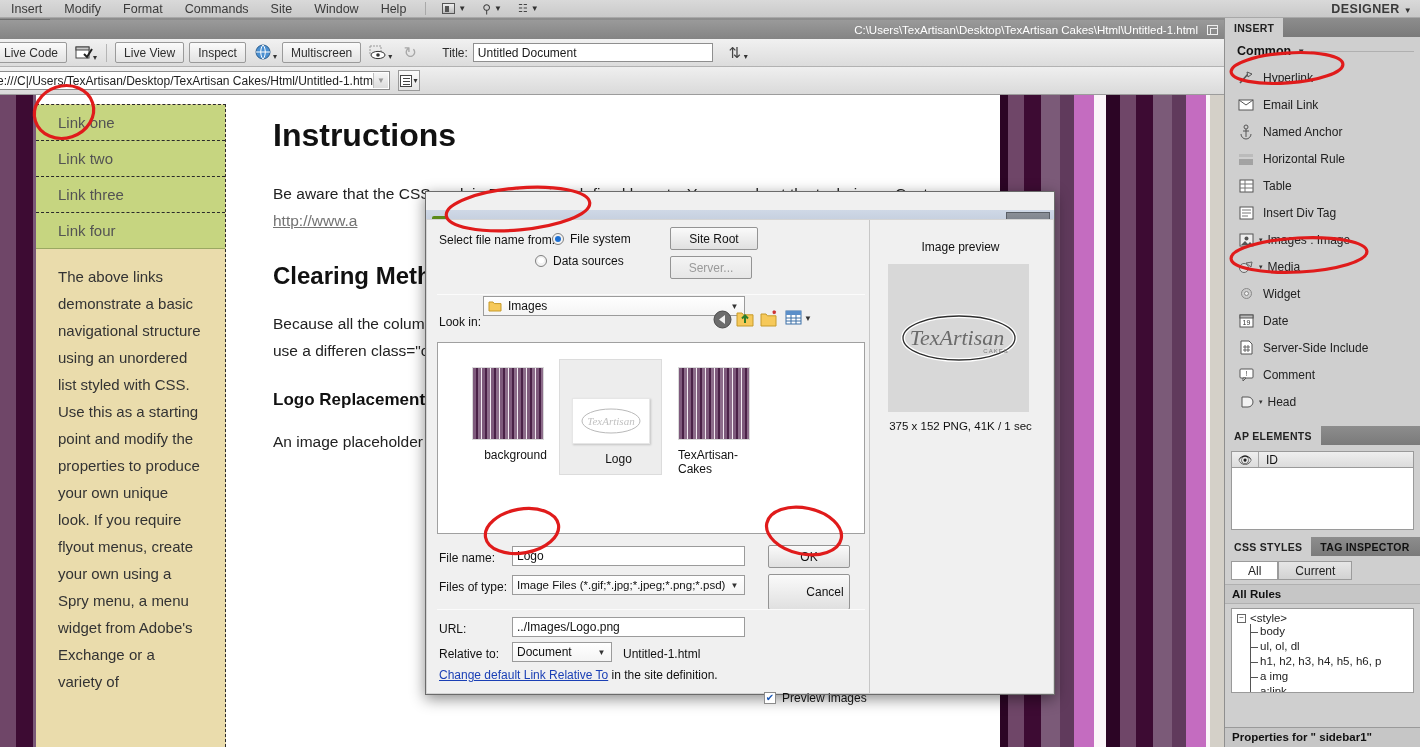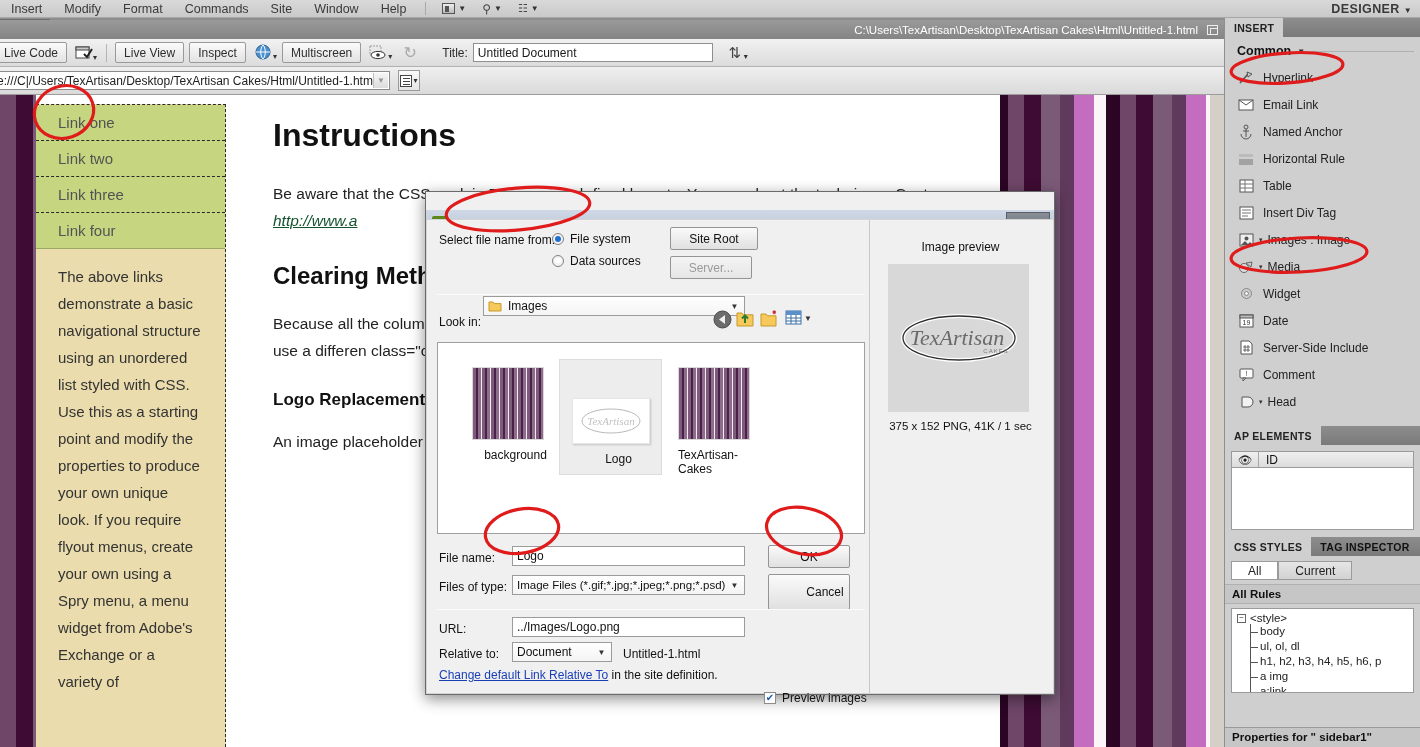--- a/index.html
+++ b/index.html
@@ -155,21 +155,21 @@
     margin: 14px 22px 0 22px; font-size: 15px; color: #333; line-height: 27px;
   }
   .content {
     position: absolute; left: 191px; top: 0; right: 0; bottom: 0;
     padding: 22px 28px 0 46px; background: #fff; overflow: hidden;
   }
   .content h1 { font-size: 32px; margin: 0 0 26px 0; color: #111; font-weight: bold; }
   .content h2 { font-size: 24px; margin: 28px 0 20px 0; color: #111; font-weight: bold; }
   .content h3 { font-size: 17px; margin: 26px 0 18px 0; color: #111; font-weight: bold; }
   .content p { font-size: 15.5px; line-height: 27px; margin: 0 0 10px 0; color: #222; }
-  .content a { color: #14532d; text-decoration: underline; font-style: italic; }
+  .content a { color: #737373; text-decoration: underline; }
 
   
   .docscroll {
     position: absolute; right: 0; top: 95px; width: 14px; height: 652px;
     background: #f0f0f0; border-left: 1px solid #b7b7b7;
   }
   .docscroll .sb-up, .docscroll .sb-dn {
     position:absolute; left:0; width:14px; height:14px;
     background: linear-gradient(to bottom,#f7f7f7,#e0e0e0); border:1px solid #b0b0b0;
     display:flex;align-items:center;justify-content:center;font-size:7px;color:#555;
@@ -677,21 +677,21 @@
     <div class="dlg-body">
       <div class="dlg-left">
 
         <div class="row" style="position:absolute;left:12px;top:13px;">
           <span class="lbl">Select file name from:</span>
         </div>
         <div class="row" style="position:absolute;left:125px;top:12px;">
           <span class="radio on"></span>
           <span class="lbl">File system</span>
         </div>
-        <div class="row" style="position:absolute;left:125px;top:34px;justify-content:space-between;">
+        <div class="row" style="position:absolute;left:108px;top:34px;justify-content:space-between;">
           <span class="radio"></span>
           <span class="lbl">Data sources</span>
         </div>
         <div class="wbtn" style="position:absolute;left:243px;top:7px;width:88px;height:23px;">Site Root</div>
         <div class="wbtn dim" style="position:absolute;left:243px;top:36px;width:82px;height:23px;">Server...</div>
 
         <div class="hrule" style="position:absolute;left:10px;right:8px;top:74px;"></div>
 
         <div class="lbl" style="position:absolute;left:12px;top:95px;">Look in:</div>
         <div class="wcombo" style="position:absolute;left:56px;top:76px;width:262px;">

